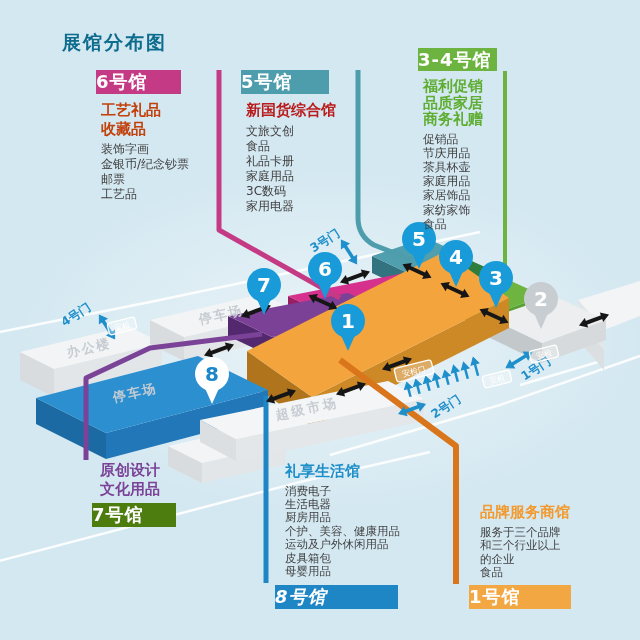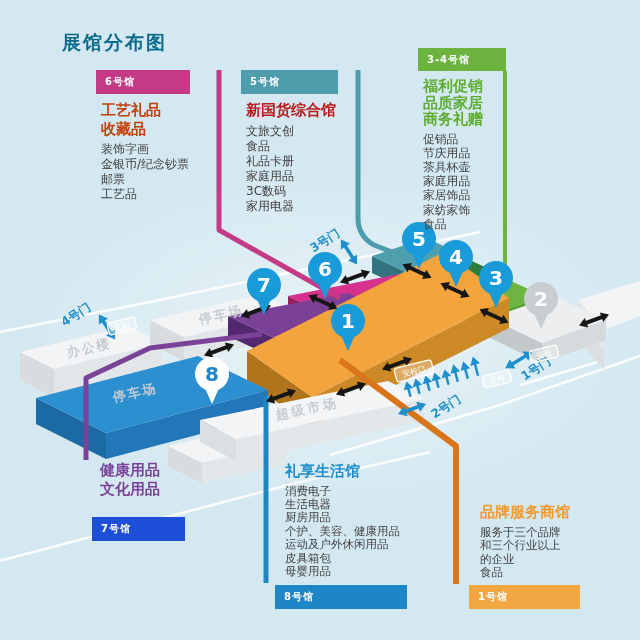--- a/index.html
+++ b/index.html
@@ -1,27 +1,27 @@
 <!DOCTYPE html>
 <html><head>
 <meta charset="utf-8">
 <style>
   html,body{margin:0;padding:0;}
   body{width:640px;height:640px;position:relative;overflow:hidden;
        background:#d4e8f1;font-family:"DejaVu Sans","Liberation Sans",sans-serif;}
   .page-title{position:absolute;left:62px;top:30px;font-size:19px;font-weight:bold;
        color:#0d6b8d;letter-spacing:2px;}
   .sec{position:absolute;}
-  .bar{color:#fff;font-weight:bold;font-size:10px;line-height:24px;height:24px;
-       padding-left:9px;letter-spacing:1px;}
+  .bar{color:#fff;font-weight:bold;font-size:18px;line-height:24px;height:24px;
+       letter-spacing:1px;}
   .bar.b6{background:#c43a84;width:85px;}
   .bar.b5{background:#4e9dad;width:88px;}
   .bar.b34{background:#6cb33f;width:79px;height:23px;line-height:23px;}
-  .bar.b7{background:#1d4ed8;width:84px;margin-top:19px;}
-  .bar.b8{background:#1f86c6;width:123px;margin-top:7px;}
+  .bar.b7{background:#4d7c0f;width:84px;margin-top:5px;}
+  .bar.b8{background:#1f86c6;width:123px;margin-top:7px;font-style:italic;}
   .bar.b1{background:#f2a742;width:102px;margin-top:5px;}
   .sec-title{font-weight:bold;font-size:15px;line-height:18.5px;padding-left:5px;margin-top:7px;}
   .t6{color:#c2410c;} .t5{color:#b91c1c;} .t34{color:#5fae33;}
   .t7{color:#7b4398;margin-top:0;} .t8{color:#1f8fc9;margin-top:0;} .t1{color:#f29a2e;margin-top:0;}
   .sec-list{padding-left:5px;margin-top:4px;color:#3f3f3f;font-size:12px;line-height:15px;}
   .sec-list.tight{line-height:13.4px;font-size:11.5px;}
   .sec-list.mid{line-height:14.2px;font-size:11.8px;}
   svg text{font-family:"DejaVu Sans","Liberation Sans",sans-serif;}
 </style>
 </head>
@@ -362,21 +362,21 @@
     <div>茶具杯壶</div>
     <div>家庭用品</div>
     <div>家居饰品</div>
     <div>家纺家饰</div>
     <div>食品</div>
   </div>
 </div>
 
 <div class="sec" style="left:92px;top:461px;width:130px">
   <div class="sec-title t7" style="padding-left:8px">
-    <div>健康用品</div>
+    <div>原创设计</div>
     <div>文化用品</div>
   </div>
   <div class="bar b7">7号馆</div>
 </div>
 
 <div class="sec" style="left:275px;top:462px;width:160px">
   <div class="sec-title t8" style="padding-left:10px">
     <div>礼享生活馆</div>
   </div>
   <div class="sec-list tight" style="padding-left:10px">

